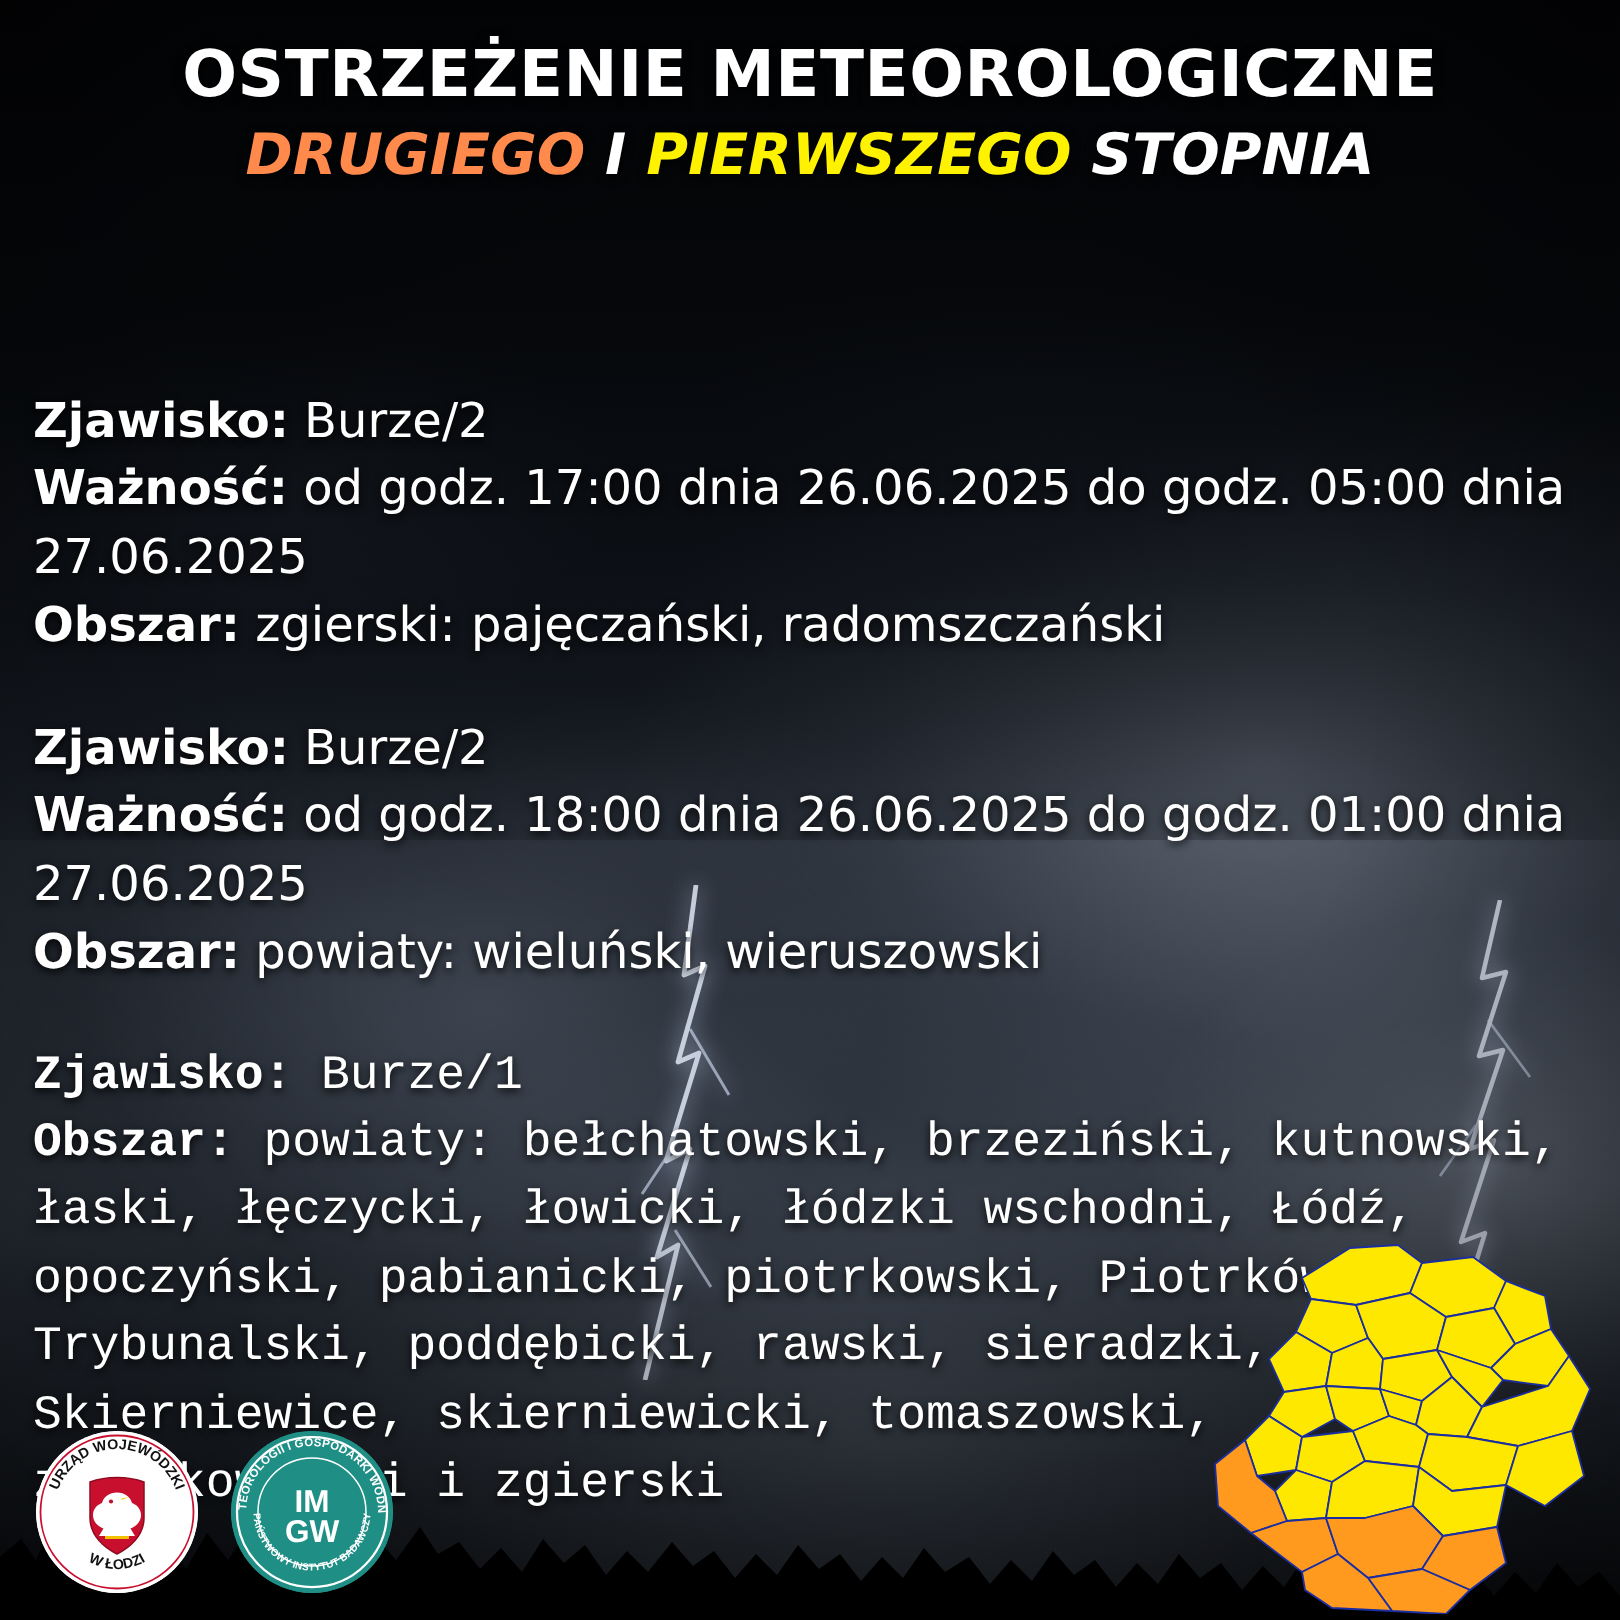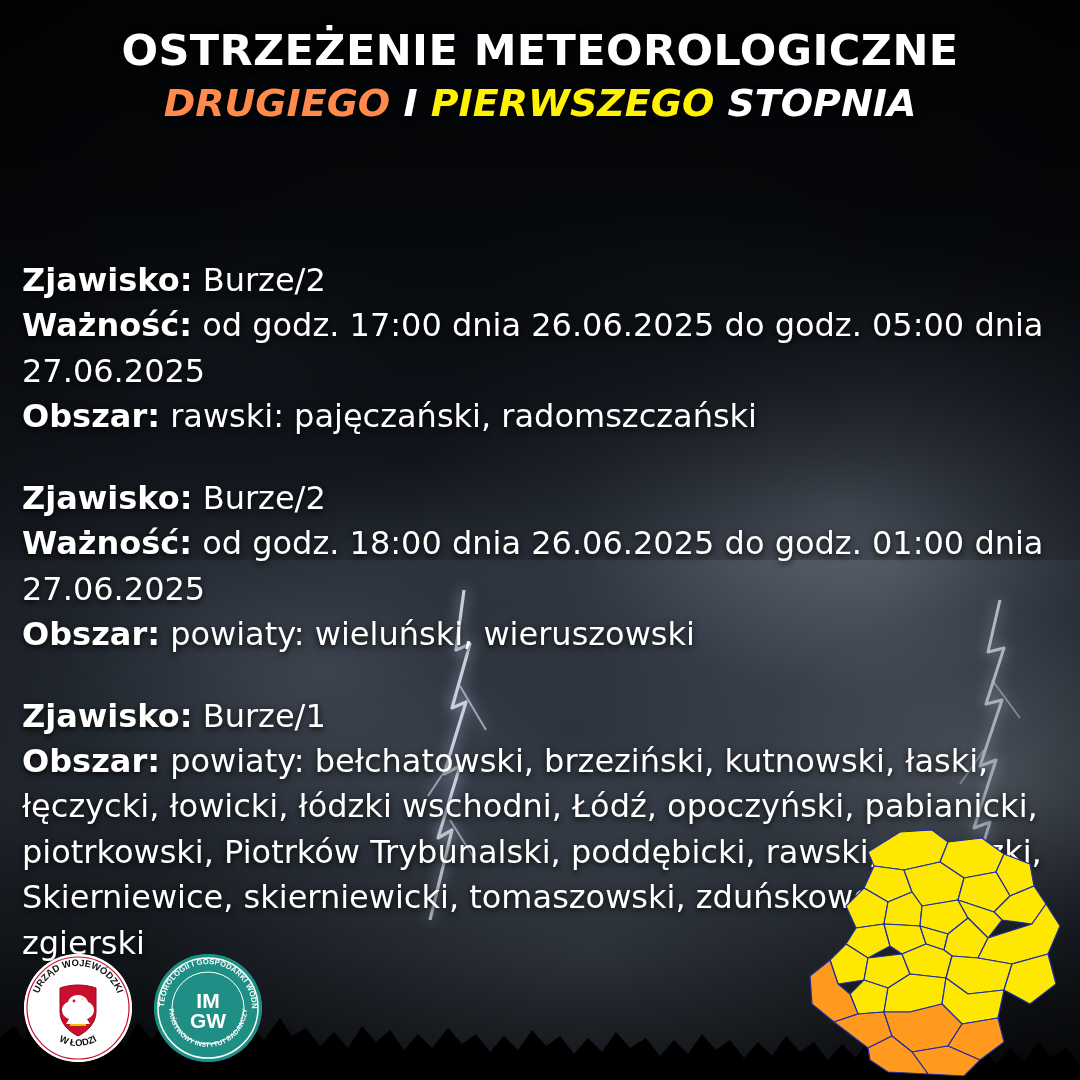--- a/index.html
+++ b/index.html
@@ -107,21 +107,21 @@
   }
 
   
   .warnings {
     position: absolute;
     left: 22px;
     top: 258px;
     width: 1040px;
   }
   .warn-block { margin-bottom: 36px; }
-  .warn-block:last-child { margin-bottom: 16px; }
+  .warn-block:last-child { margin-bottom: 16px; font-family: Liberation Mono, monospace; }
   .warn-line {
     color: #ffffff;
     font-size: 32px;
     line-height: 1.42;
     text-shadow: 0 2px 6px rgba(0,0,0,.95);
   }
   .warn-line .lab {
     font-weight: 700;
   }
   .warn-line .val {
@@ -202,21 +202,21 @@
       <div class="warn-line">
         <span class="lab">Zjawisko:</span>
         <span class="val">Burze/2</span>
       </div>
       <div class="warn-line">
         <span class="lab">Ważność:</span>
         <span class="val">od godz. 17:00 dnia 26.06.2025 do godz. 05:00 dnia 27.06.2025</span>
       </div>
       <div class="warn-line">
         <span class="lab">Obszar:</span>
-        <span class="val">rawski: pajęczański, radomszczański</span>
+        <span class="val">zgierski: pajęczański, radomszczański</span>
       </div>
     </div>
 
     <div class="warn-block">
       <div class="warn-line">
         <span class="lab">Zjawisko:</span>
         <span class="val">Burze/2</span>
       </div>
       <div class="warn-line">
         <span class="lab">Ważność:</span>

